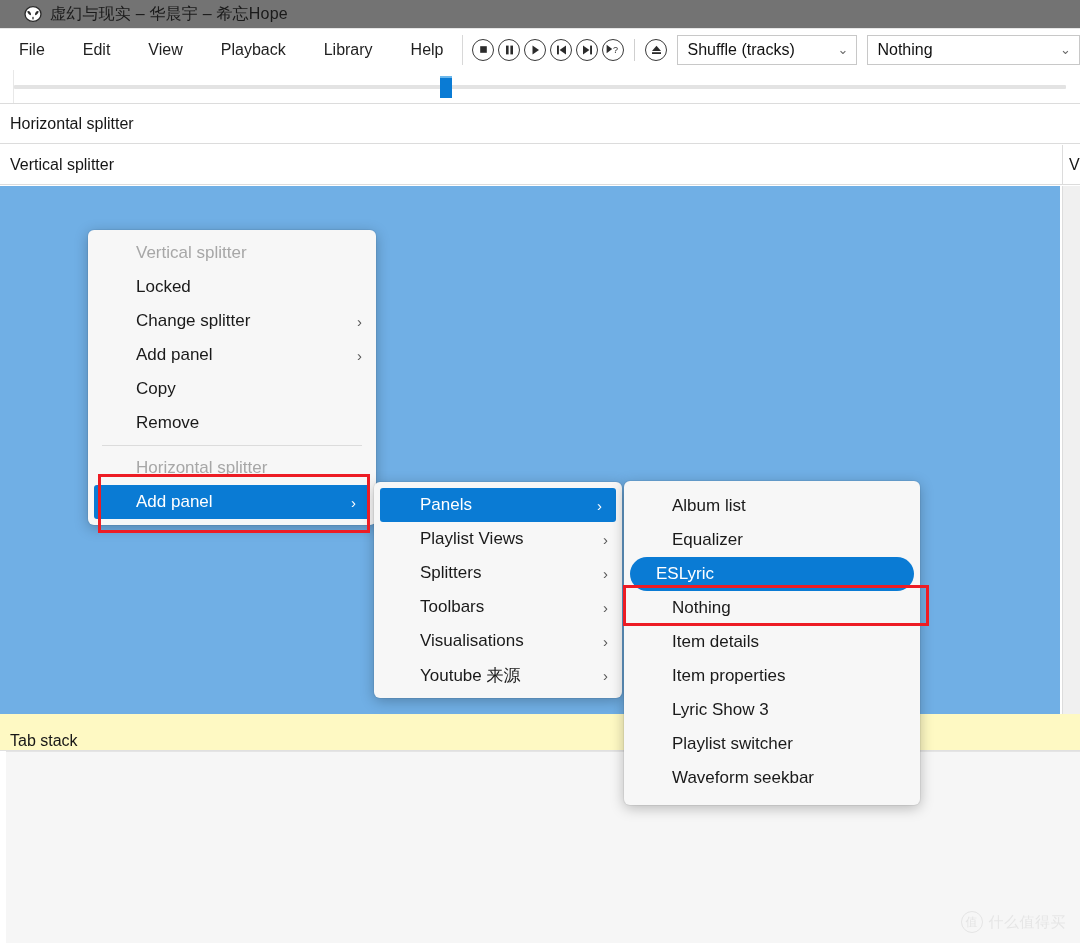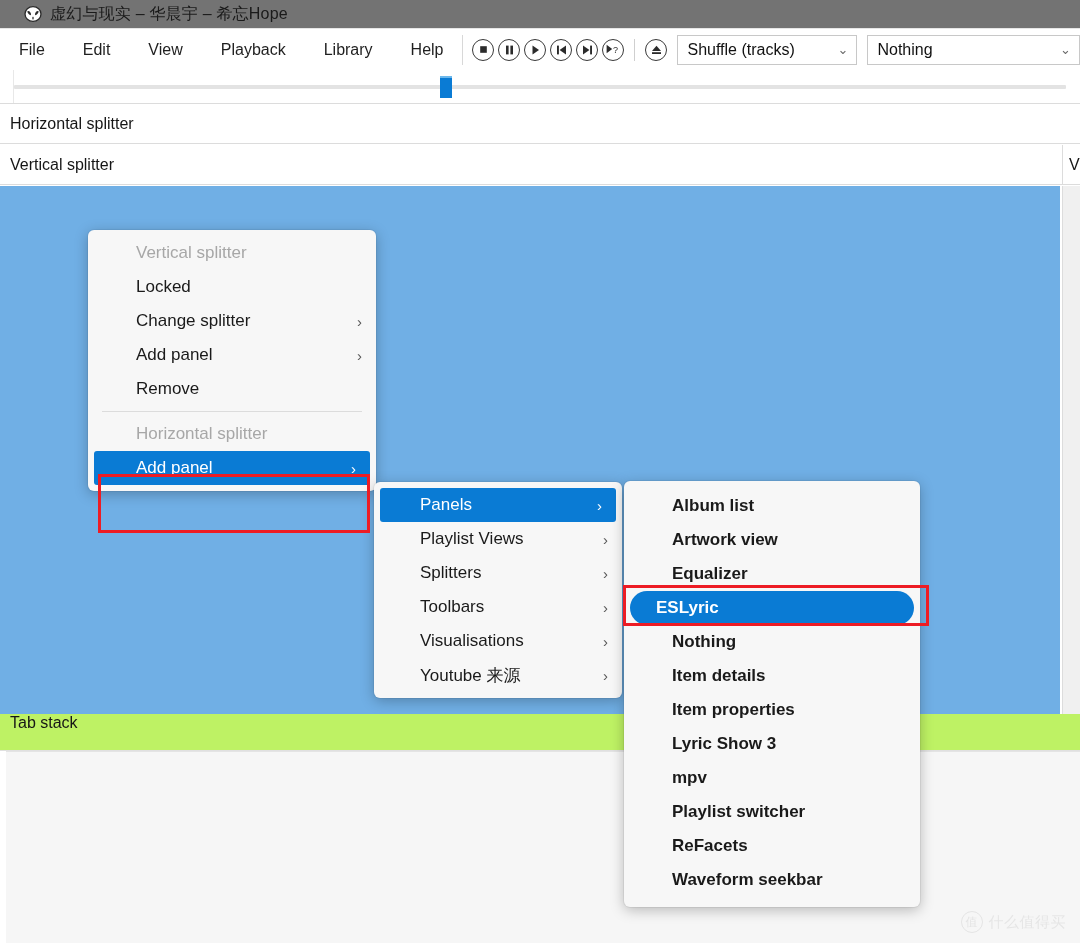--- a/index.html
+++ b/index.html
@@ -118,22 +118,22 @@
     background: #70afe5;
   }
   .blue-panel-right {
     position: absolute; left: 1062px; top: 186px; width: 18px; height: 528px;
     background: #f0f0f0; border-left: 1px solid #dcdcdc; box-sizing: border-box;
   }
 
   
   .tabstack-row {
     position: absolute; left: 0; top: 714px; width: 1080px; height: 36px;
-    background: #bef264; border-bottom: 1px solid #e0e0e0;
-    display: flex; align-items: flex-start;
+    background: #fef9c3; border-bottom: 1px solid #e0e0e0;
+    display: flex; align-items: flex-end;
   }
   .tabstack-row .lbl {
     font-size: 16px; color: #161616; padding-left: 10px;
   }
   .bottom-panel {
     position: absolute; left: 0; top: 751px; width: 1080px; height: 192px;
     background: #f6f6f6; border-top: 1px solid #e4e4e4; box-sizing: border-box;
   }
   .bottom-left-edge {
     position: absolute; left: 0; top: 751px; width: 6px; height: 192px;
@@ -172,21 +172,21 @@
   #menu1 .mi { padding-left: 48px; }
   #menu1 .mi.sel { margin: 0 6px; padding-left: 42px; }
 
   
   #menu2 { left: 374px; top: 482px; width: 248px; padding-top: 6px; }
   #menu2 .mi { padding-left: 46px; height: 34px; }
   #menu2 .mi.sel { margin: 0 6px; padding-left: 40px; }
 
   
   #menu3 { left: 624px; top: 481px; width: 296px; padding-top: 8px; padding-bottom: 10px; }
-  #menu3 .mi { padding-left: 48px; height: 34px; font-weight: bold; }
+  #menu3 .mi { padding-left: 48px; height: 34px; }
   #menu3 .mi.sel { margin: 0 6px; padding-left: 26px; border-radius: 17px; }
 
   
   .redbox {
     position: absolute;
     border: 3px solid #ed1c24;
     box-sizing: border-box;
     pointer-events: none;
   }
   #redbox-addpanel { left: 98px; top: 474px; width: 272px; height: 59px; }
@@ -326,20 +326,23 @@
     </div>
     <div class="mi">
       <span>Change splitter</span>
       <span class="arrow">›</span>
     </div>
     <div class="mi">
       <span>Add panel</span>
       <span class="arrow">›</span>
     </div>
     <div class="mi">
+      <span>Copy</span>
+    </div>
+    <div class="mi">
       <span>Remove</span>
     </div>
     <div class="mi-sep"></div>
     <div class="mi header">
       <span>Horizontal splitter</span>
     </div>
     <div class="mi sel">
       <span>Add panel</span>
       <span class="arrow">›</span>
     </div>
@@ -370,48 +373,39 @@
       <span>Youtube 来源</span>
       <span class="arrow">›</span>
     </div>
   </div>
 
   <div class="ctxmenu" id="menu3">
     <div class="mi">
       <span>Album list</span>
     </div>
     <div class="mi">
-      <span>Artwork view</span>
-    </div>
-    <div class="mi">
       <span>Equalizer</span>
     </div>
     <div class="mi sel">
       <span>ESLyric</span>
     </div>
     <div class="mi">
       <span>Nothing</span>
     </div>
     <div class="mi">
       <span>Item details</span>
     </div>
     <div class="mi">
       <span>Item properties</span>
     </div>
     <div class="mi">
       <span>Lyric Show 3</span>
     </div>
     <div class="mi">
-      <span>mpv</span>
-    </div>
-    <div class="mi">
       <span>Playlist switcher</span>
-    </div>
-    <div class="mi">
-      <span>ReFacets</span>
     </div>
     <div class="mi">
       <span>Waveform seekbar</span>
     </div>
   </div>
 
   <div class="redbox" id="redbox-addpanel"></div>
   <div class="redbox" id="redbox-eslyric"></div>
 
   <div class="watermark">

